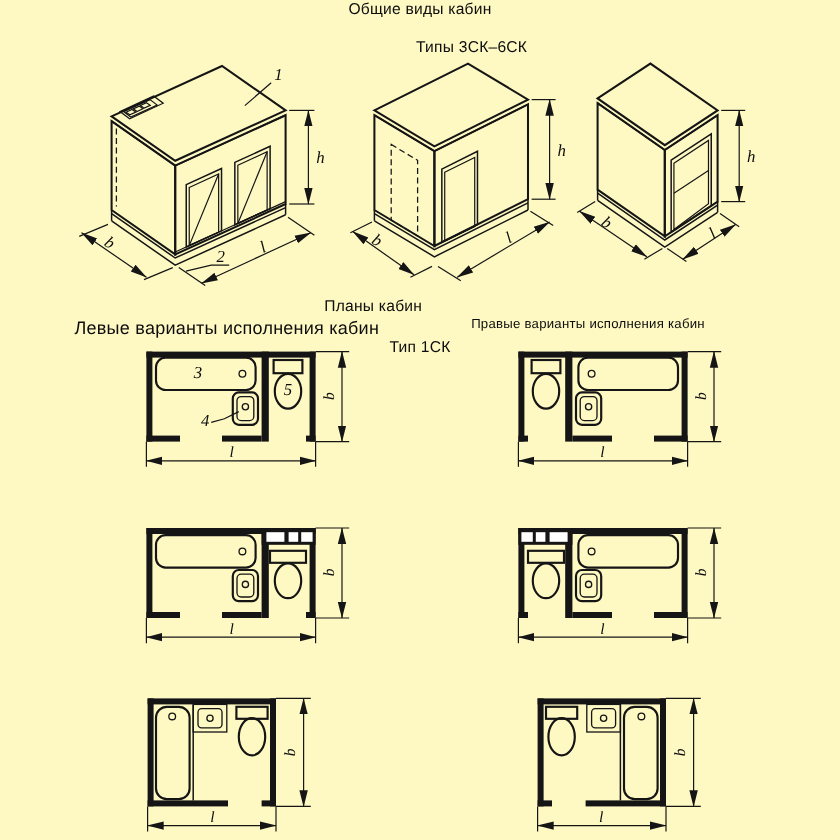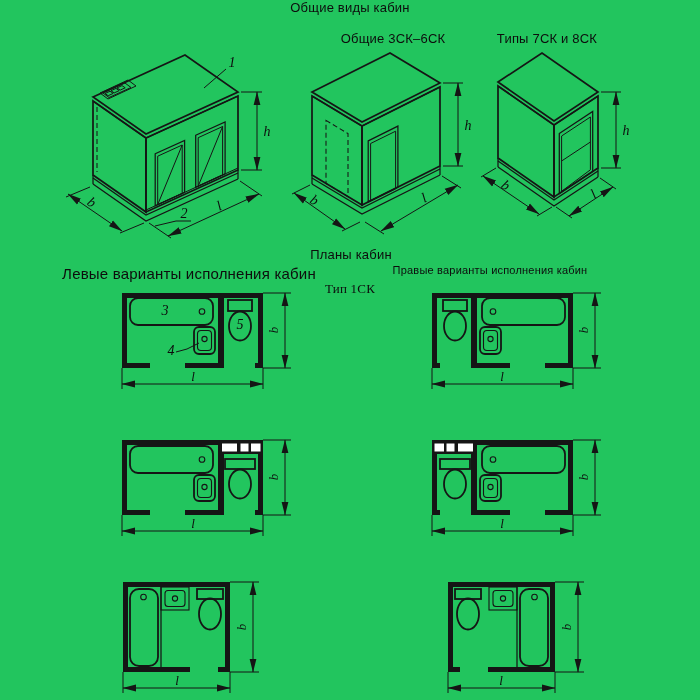--- a/index.html
+++ b/index.html
@@ -1,16 +1,16 @@
 <!DOCTYPE html>
 <html><head>
 <meta charset="utf-8">
 <style>
   html,body{margin:0;padding:0;background:#fff;}
-  #page{position:relative;width:700px;height:700px;background:#22c55e;overflow:hidden;
+  #page{position:relative;width:700px;height:700px;background:#fef9c3;overflow:hidden;
         font-family:"Liberation Sans",sans-serif;color:#111;}
   .cap{position:absolute;text-align:center;font-size:13px;line-height:15px;color:#0d0d0d;
        letter-spacing:.2px;white-space:nowrap;}
   svg{position:absolute;overflow:visible;}
   .ln{stroke:#151515;fill:none;stroke-width:1.7;stroke-linejoin:miter;stroke-linecap:square;}
   .md{stroke:#151515;fill:none;stroke-width:1.25;}
   .tn{stroke:#151515;fill:none;stroke-width:1;}
   .dash{stroke:#151515;fill:none;stroke-width:1.05;stroke-dasharray:5 3;}
   .wall{fill:#151515;stroke:none;}
   .fix{stroke:#151515;fill:none;stroke-width:1.8;}
@@ -29,22 +29,21 @@
 
   <svg width="0" height="0" style="position:absolute">
     <defs>
       <marker id="gost-arrow" viewBox="0 0 14 9" refX="13.4" refY="4.5" markerWidth="14" markerHeight="9" markerUnits="userSpaceOnUse" orient="auto-start-reverse">
         <path d="M13.8,4.5 L0,1 L0,8 Z" fill="#151515"></path>
       </marker>
     </defs>
   </svg>
 
   <div class="cap" style="left:0;top:7;width:700px;">Общие виды кабин</div>
-  <div class="cap" style="left:293px;top:31px;width:200px;">Общие 3СК–6СК</div>
-  <div class="cap" style="left:447px;top:31px;width:200px;">Типы 7СК и 8СК</div>
+  <div class="cap" style="left:293px;top:31px;width:200px;">Типы 3СК–6СК</div>
 
   <svg style="left:55px;top:50px" width="230" height="200" viewBox="0 0 230 200">
     <g>
       <polygon class="ln" points="38,47 130,5 183,42 91,84"></polygon>
       <polyline class="md" points="38,51 91,88 183,46"></polyline>
       <polygon class="ln" points="38,51 91,88 91,162 38,125"></polygon>
       <polygon class="ln" points="91,88 183,46 183,120 91,162"></polygon>
       <line class="tn" x1="91" y1="160" x2="183" y2="118"></line>
       <line class="dash" x1="42" y1="57" x2="42" y2="122"></line>
       <g>
@@ -166,24 +165,24 @@
       <text class="dimT" x="23" y="139" text-anchor="middle" transform="rotate(35 23 139)">b</text>
     </g>
     <g>
       <line class="dim" x1="76" y1="157" x2="92" y2="168"></line>
       <line class="dim" x1="120" y1="128" x2="136" y2="139"></line>
       <line class="dimA" x1="89" y1="166" x2="133" y2="137"></line>
       <text class="dimT" x="116" y="148" text-anchor="middle" transform="rotate(-33 116 148)">l</text>
     </g>
   </svg>
 
-  <div class="cap" style="left:0;top:247px;width:622px;padding-left:40px;">Планы кабин</div>
+  <div class="cap" style="left:0;top:247px;width:622px;">Планы кабин</div>
   <div class="cap" style="left:39px;top:266px;width:300px;font-size:15px;">Левые варианты исполнения кабин</div>
   <div class="cap" style="left:340px;top:263px;width:300px;font-size:11px;">Правые варианты исполнения кабин</div>
-  <div class="cap" style="left:250px;top:281px;width:200px;font-family:Liberation Serif, serif;">Тип 1СК</div>
+  <div class="cap" style="left:250px;top:281px;width:200px;">Тип 1СК</div>
 
   <svg style="left:115px;top:288px" width="185" height="105" viewBox="0 0 185 105">
     <g>
       <rect class="wall" x="7" y="5" width="141" height="5"></rect>
       <rect class="wall" x="7" y="5" width="5" height="75"></rect>
       <rect class="wall" x="143" y="5" width="5" height="75"></rect>
       <rect class="wall" x="7" y="75" width="28" height="5"></rect>
       <rect class="wall" x="70" y="75" width="33" height="5"></rect>
       <rect class="wall" x="140" y="75" width="8" height="5"></rect>
       <rect class="wall" x="103" y="5" width="6" height="75"></rect>

